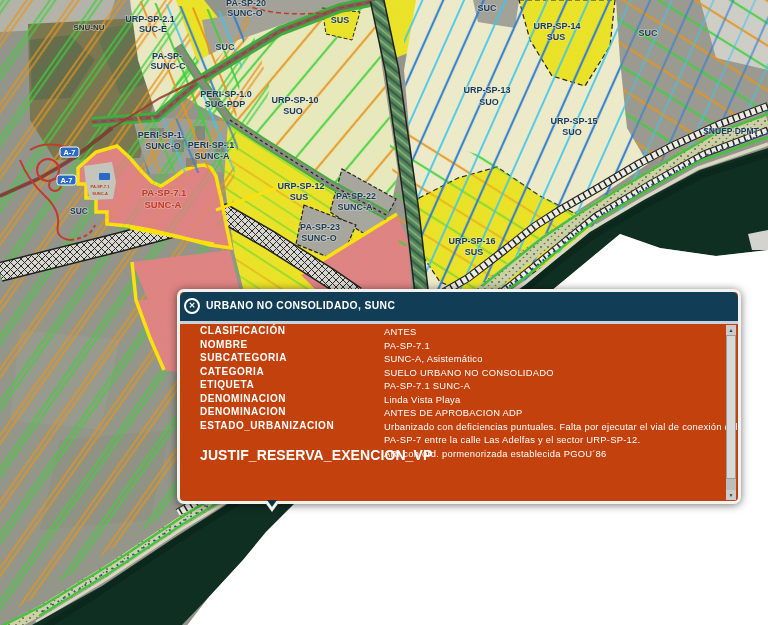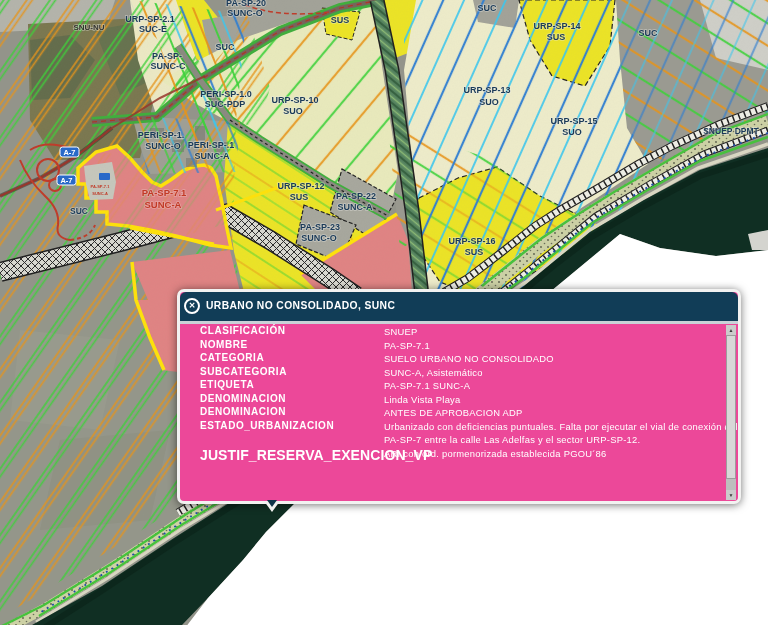--- a/index.html
+++ b/index.html
@@ -1,21 +1,21 @@
 <!DOCTYPE html>
 <html><head>
 <meta charset="utf-8">
 <style>
 html,body{margin:0;padding:0;width:768px;height:625px;overflow:hidden;background:#fff;font-family:"Liberation Sans",sans-serif;}
 #stage{position:relative;width:768px;height:625px;}
 #map{position:absolute;left:0;top:0;}
 .lbl{font:bold 9px "Liberation Sans",sans-serif;fill:#1a3a58;paint-order:stroke;stroke:rgba(235,235,230,.45);stroke-width:1.6px;text-anchor:middle;}
 .lblr{font:bold 9.5px "Liberation Sans",sans-serif;fill:#c23a26;paint-order:stroke;stroke:rgba(240,220,220,.35);stroke-width:1.5px;text-anchor:middle;}
 
-#popup{position:absolute;left:177px;top:289px;width:558px;height:209px;background:#ec4899;border:3px solid #f2f2f1;border-radius:7px;box-shadow:0 1px 8px rgba(0,0,0,.55);z-index:5;}
+#popup{position:absolute;left:177px;top:289px;width:558px;height:209px;background:#c2410c;border:3px solid #f2f2f1;border-radius:7px;box-shadow:0 1px 8px rgba(0,0,0,.55);z-index:5;}
 #phead{position:absolute;left:0;top:0;right:0;height:29px;background:#113d57;border-bottom:3px solid #c9d2d8;border-radius:6px 6px 0 0;}
 #ptitle{position:absolute;left:26px;top:8px;color:#fff;font:bold 10.3px "Liberation Sans",sans-serif;letter-spacing:.4px;}
 #pclose{position:absolute;left:4px;top:6px;width:12px;height:12px;border:2px solid #fff;border-radius:50%;}
 #pclose:before{content:"✕";position:absolute;left:0;top:0;width:12px;color:#fff;font:bold 8px "Liberation Sans",sans-serif;text-align:center;line-height:12px;}
 #pbody{position:absolute;left:0;top:32px;right:0;bottom:0;overflow:hidden;}
 table.attr{border-collapse:collapse;width:546px;table-layout:fixed;margin-top:1px;}
 table.attr td{color:#fff;font:9.4px "Liberation Sans",sans-serif;letter-spacing:.25px;line-height:13.5px;padding:0 0 0 20px;vertical-align:top;white-space:nowrap;}
 table.attr td.k{font:bold 10px "Liberation Sans",sans-serif;letter-spacing:.55px;width:164px;}
 #sbar{position:absolute;top:1px;bottom:1px;right:2px;width:10px;background:#bdbdbd;}
 .sbtn{position:absolute;left:0;width:10px;height:10px;background:#cbcbcb;color:#3a3a3a;font-size:5px;text-align:center;line-height:10px;}
@@ -306,33 +306,33 @@
 
   <div id="pclose"></div>
 
   <div id="ptitle">URBANO NO CONSOLIDADO, SUNC</div>
 
   <div id="pbody">
   <table class="attr">
     <tbody>
             <tr>
               <td class="k">CLASIFICACIÓN</td>
-              <td class="v">SNUEP</td>
+              <td class="v">ANTES</td>
             </tr>
     <tr>
               <td class="k">NOMBRE</td>
               <td class="v">PA-SP-7.1</td>
             </tr>
     <tr>
+              <td class="k">SUBCATEGORIA</td>
+              <td class="v">SUNC-A, Asistemático</td>
+            </tr>
+    <tr>
               <td class="k">CATEGORIA</td>
               <td class="v">SUELO URBANO NO CONSOLIDADO</td>
-            </tr>
-    <tr>
-              <td class="k">SUBCATEGORIA</td>
-              <td class="v">SUNC-A, Asistemático</td>
             </tr>
     <tr>
               <td class="k">ETIQUETA</td>
               <td class="v">PA-SP-7.1 SUNC-A</td>
             </tr>
     <tr>
               <td class="k">DENOMINACION</td>
               <td class="v">Linda Vista Playa</td>
             </tr>
     <tr>

